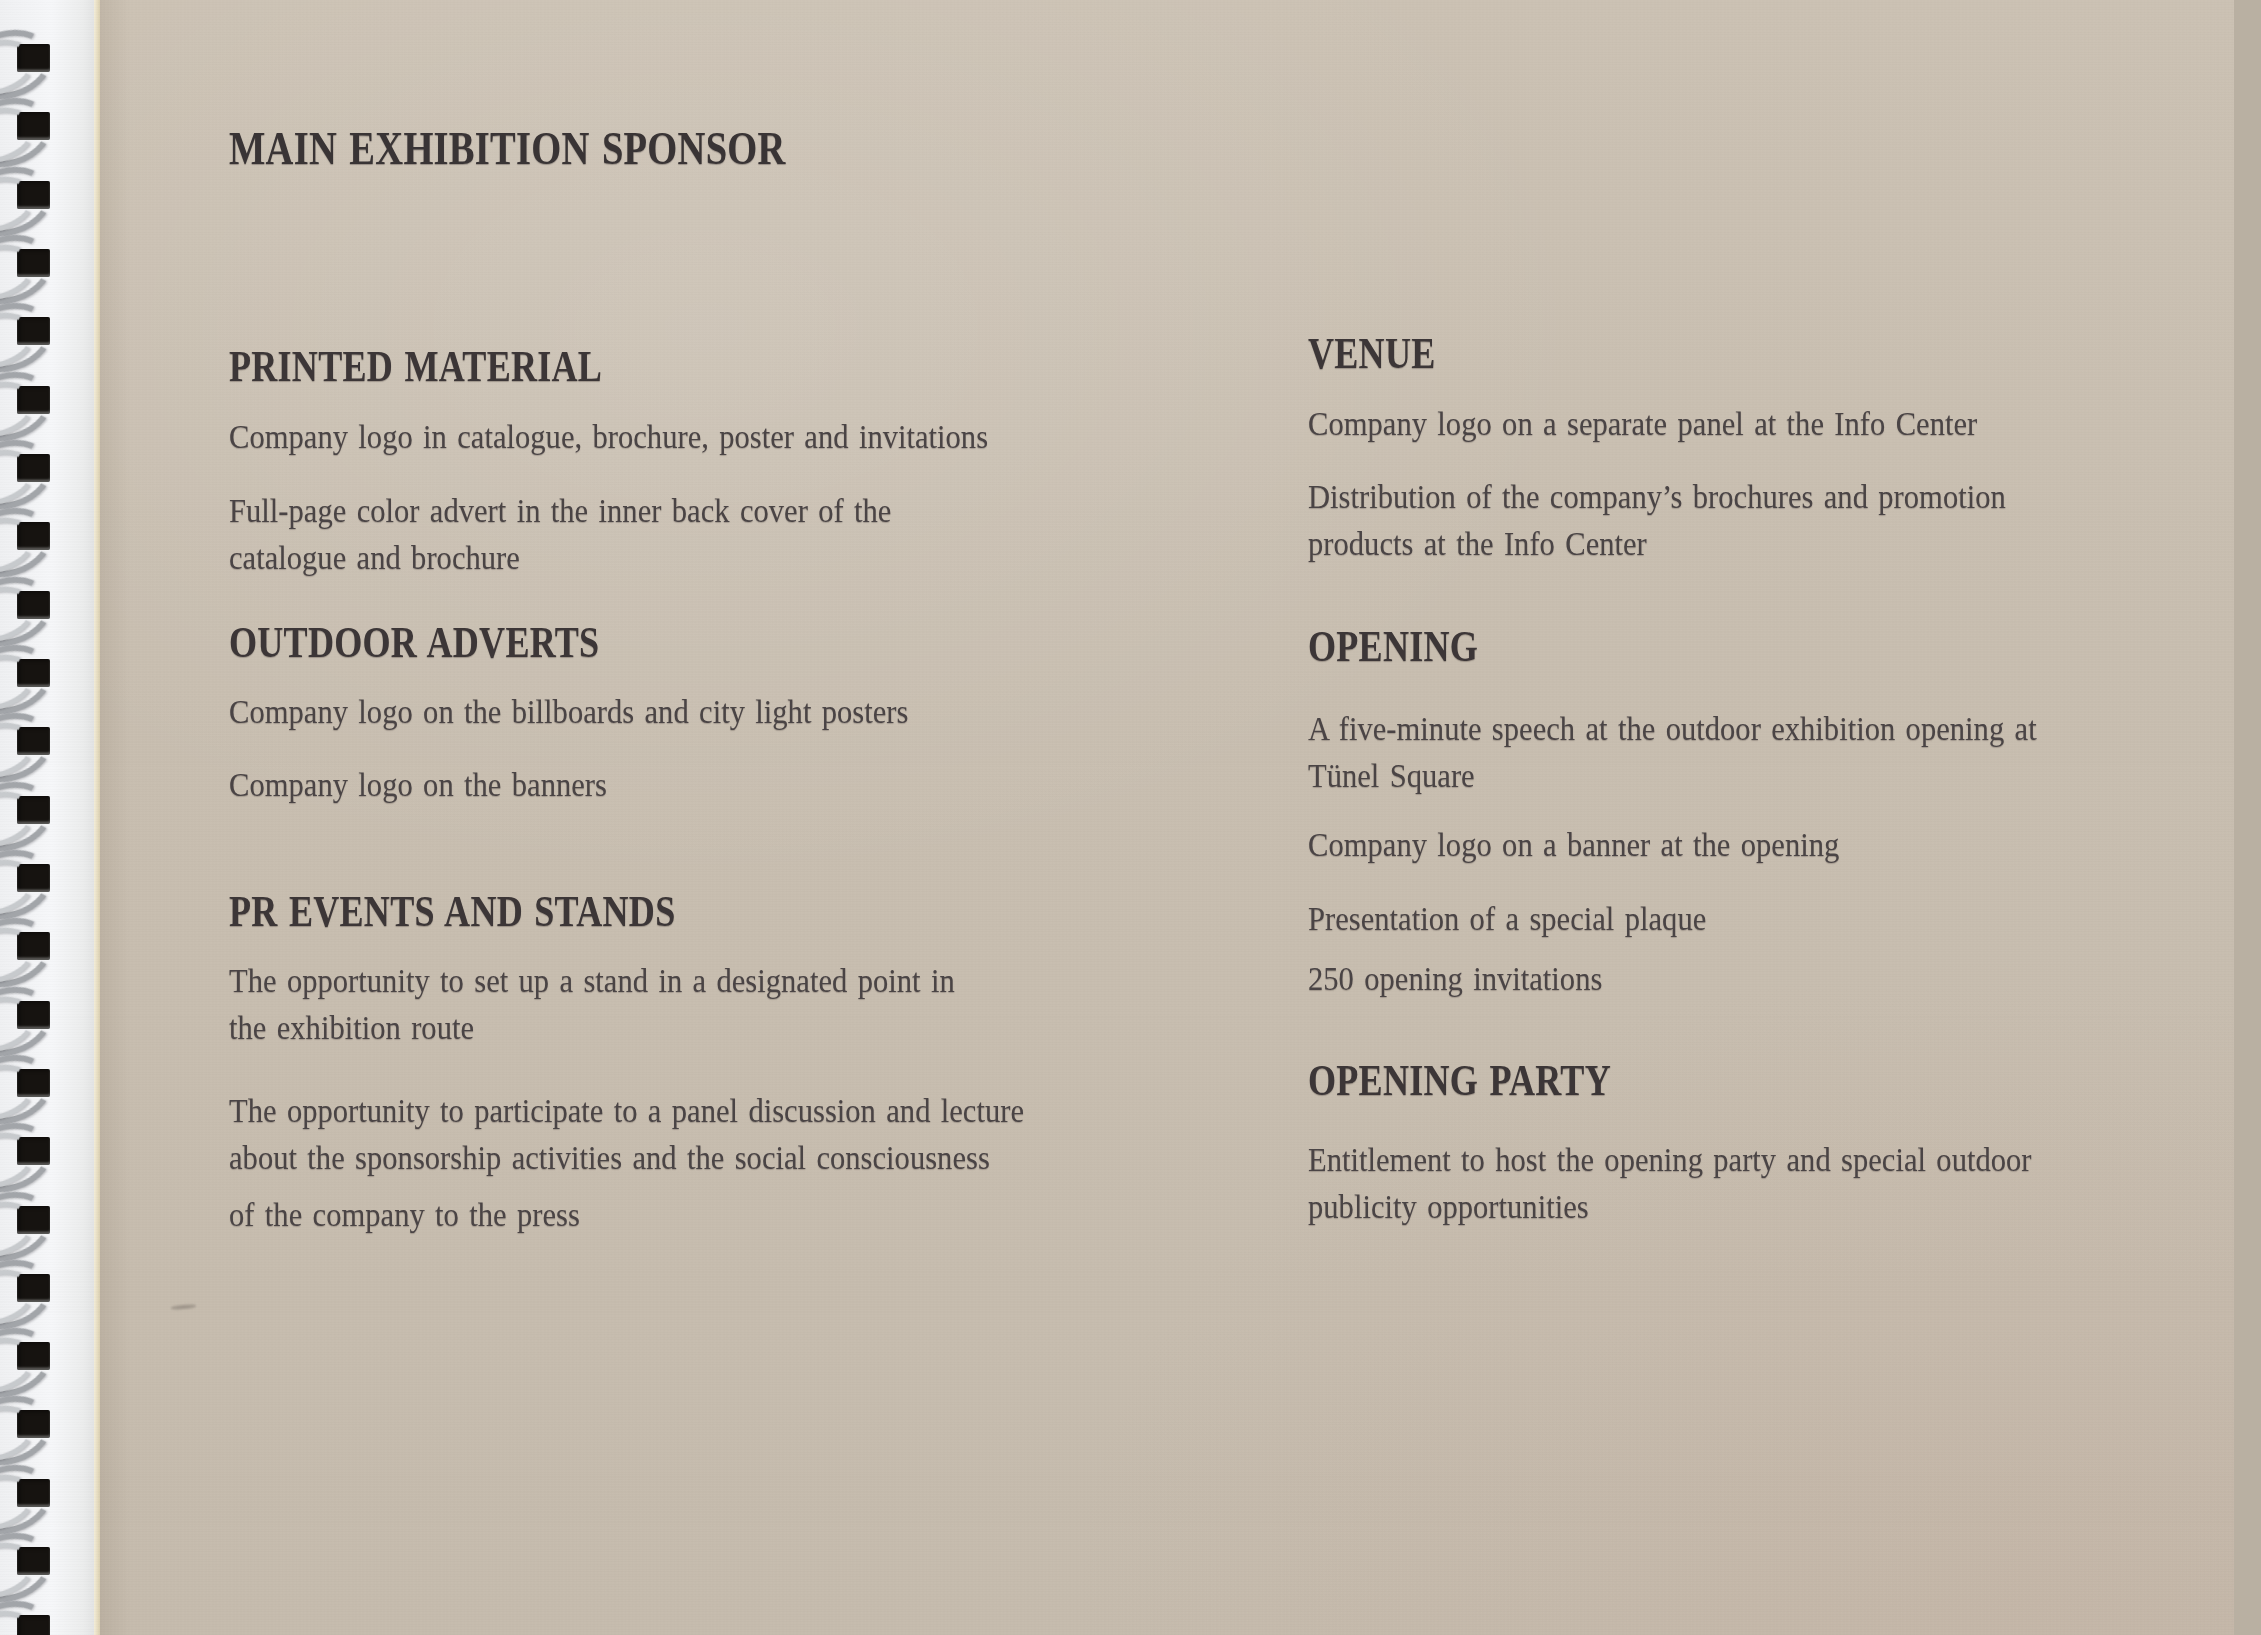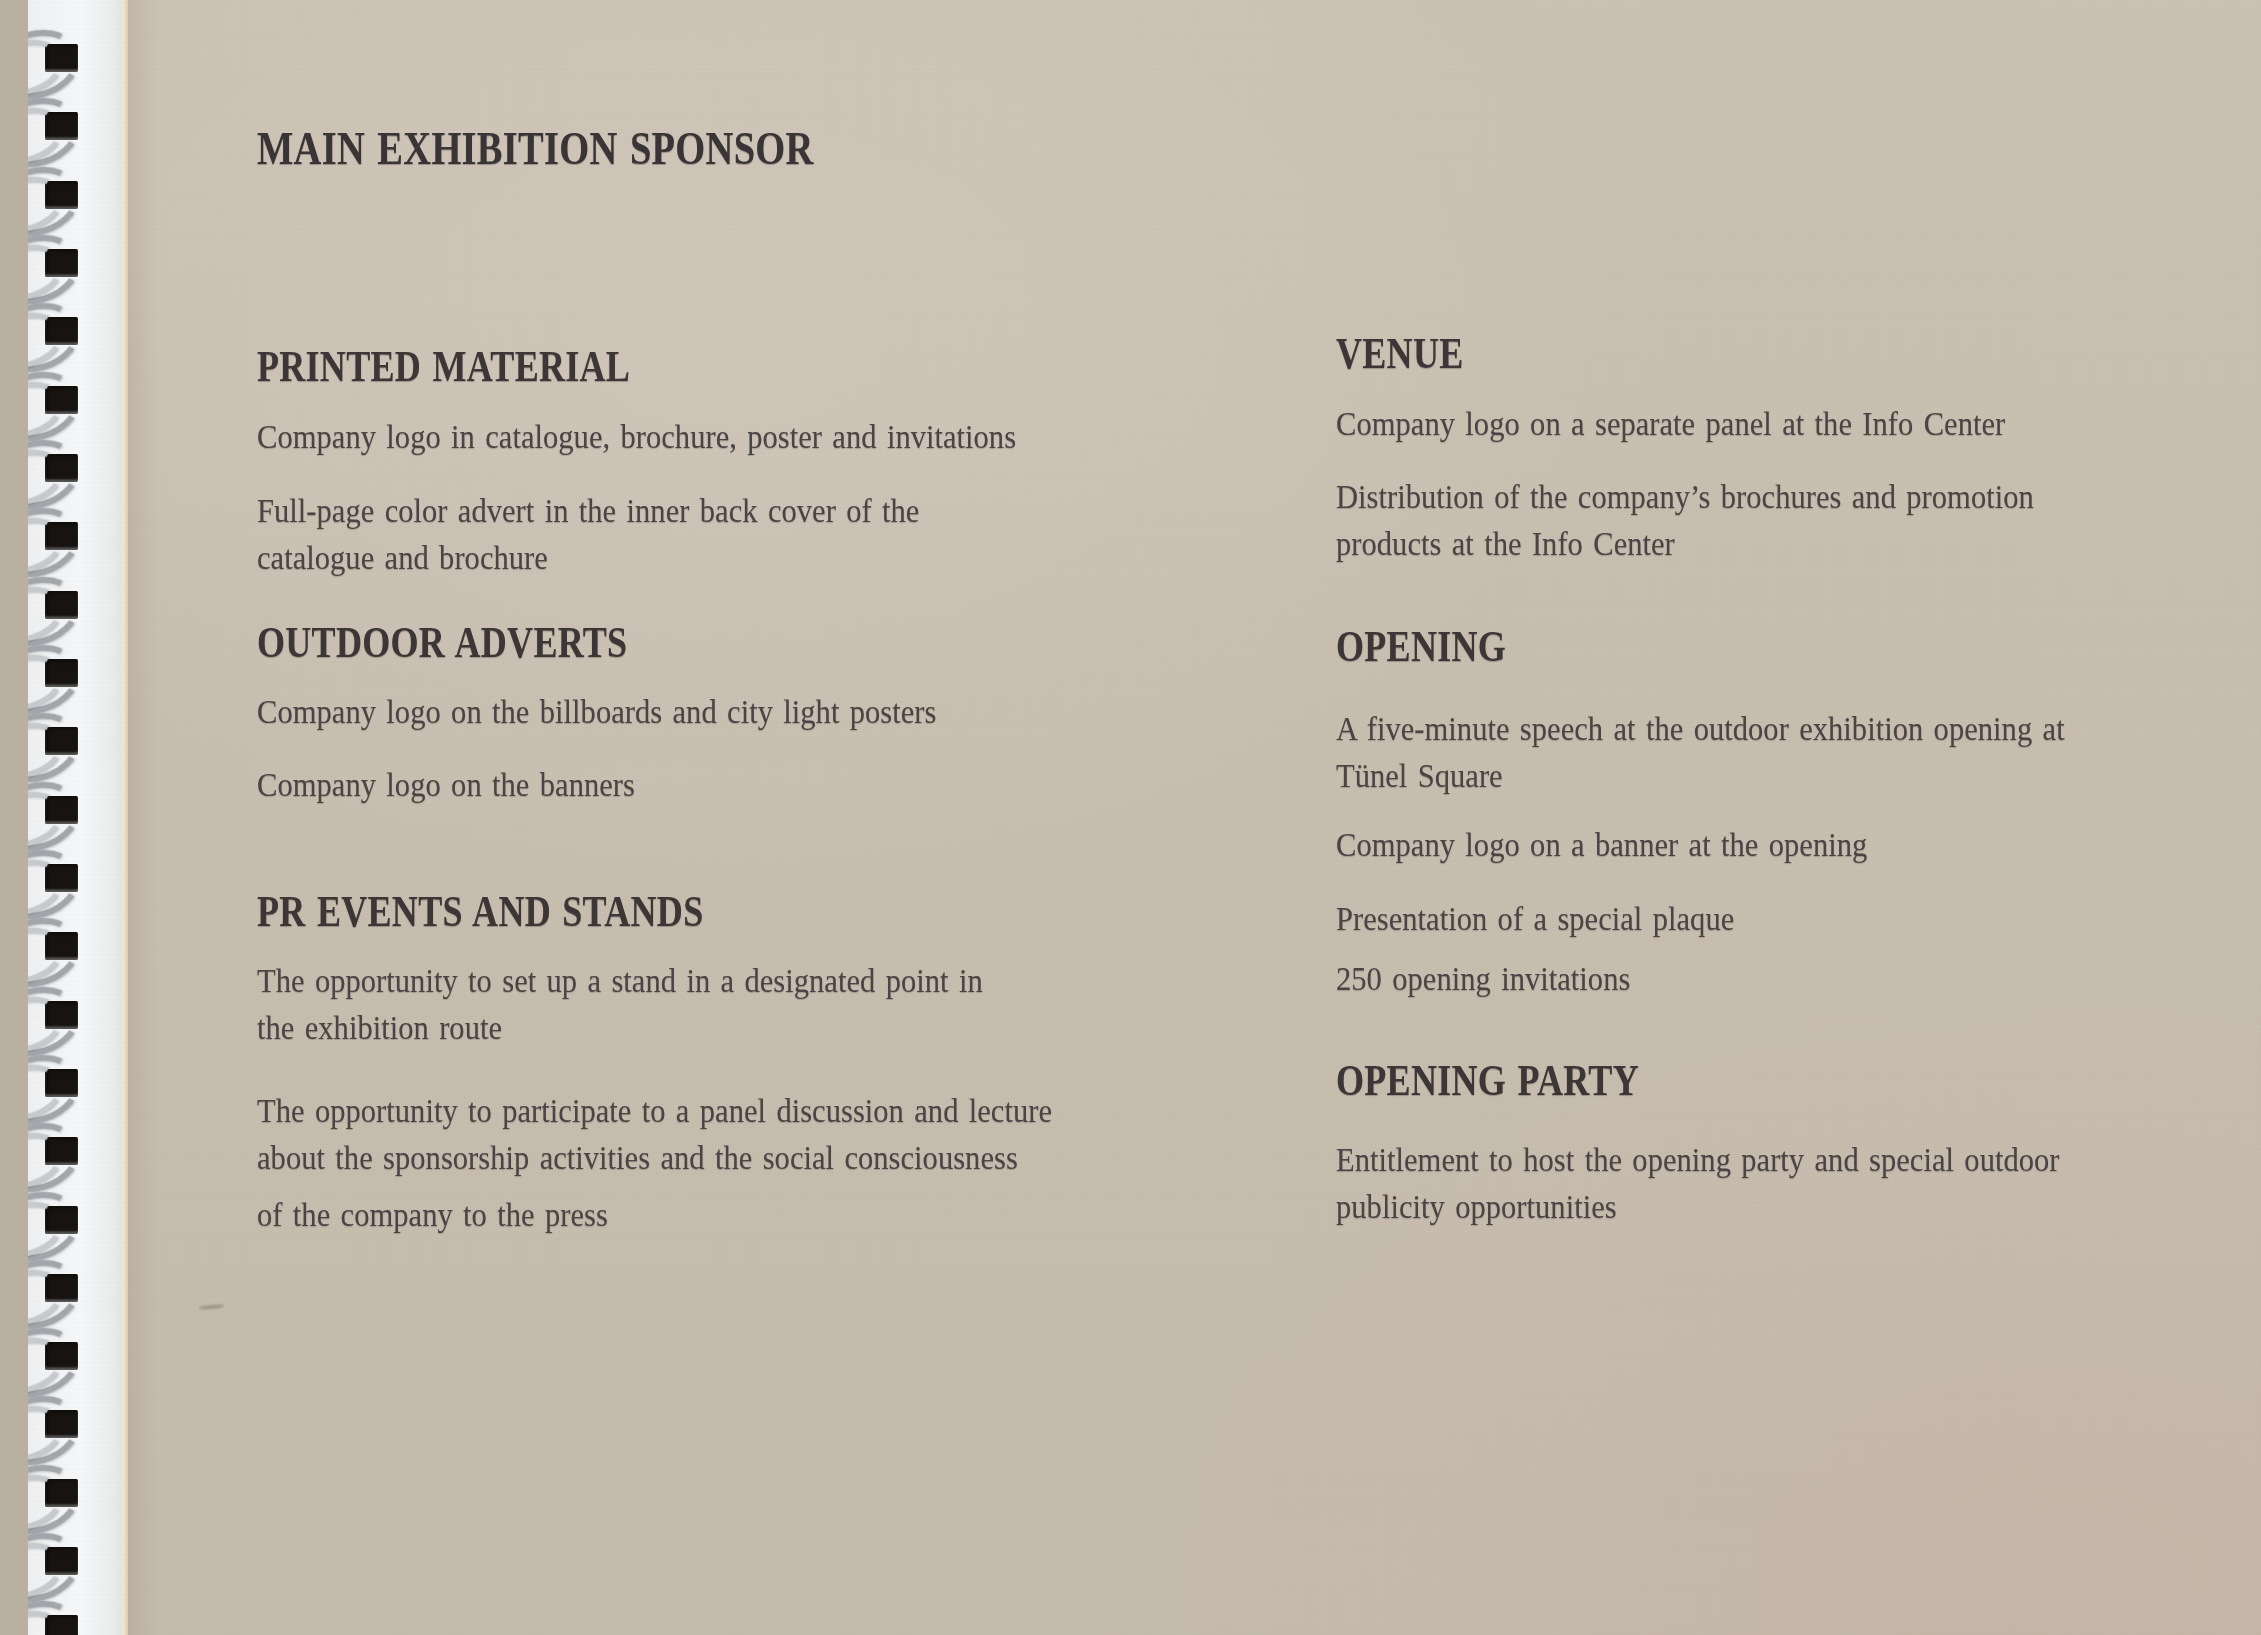--- a/index.html
+++ b/index.html
@@ -10,21 +10,20 @@
     overflow: hidden;
     background: #b9b0a2;
     font-family: "Liberation Serif", "DejaVu Serif", serif;
   }
   #canvas {
     position: absolute;
     inset: 0;
     width: 2234px;
     height: 1635px;
     overflow: hidden;
-    margin-left: 28px;
   }
   
   #page {
     position: absolute;
     left: 100px; top: 0;
     width: 2162px; height: 1635px;
     background:
       radial-gradient(ellipse 60% 50% at 28% 20%, rgba(255,255,255,0.10), transparent 70%),
       radial-gradient(ellipse 70% 60% at 90% 97%, rgba(186,148,130,0.13), transparent 65%),
       linear-gradient(180deg, #cbc1b3 0%, #c8beb0 40%, #c5bbad 100%);

